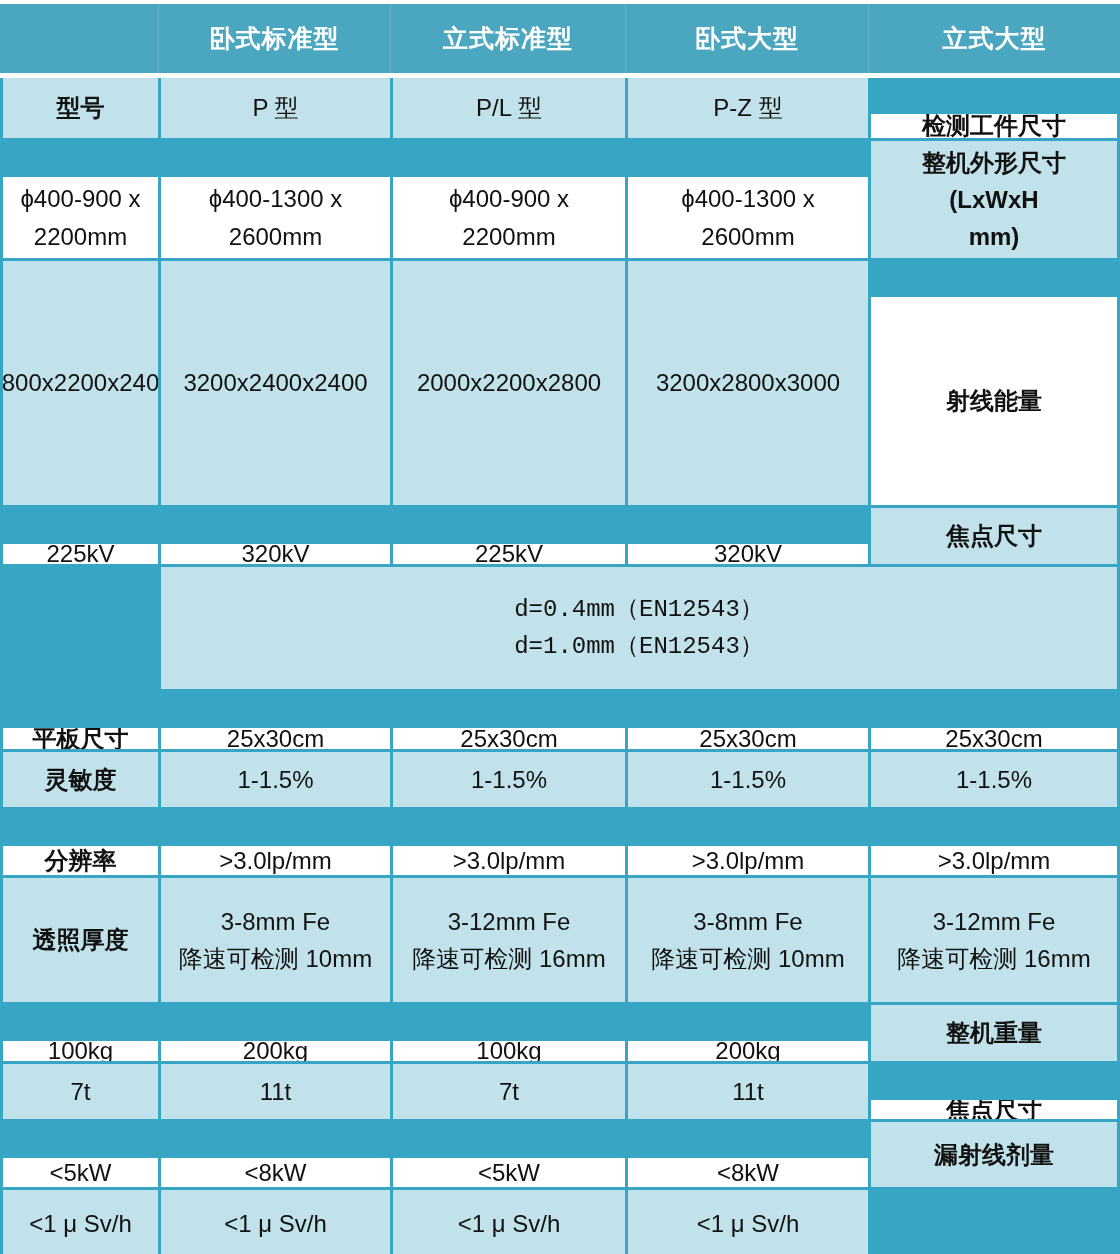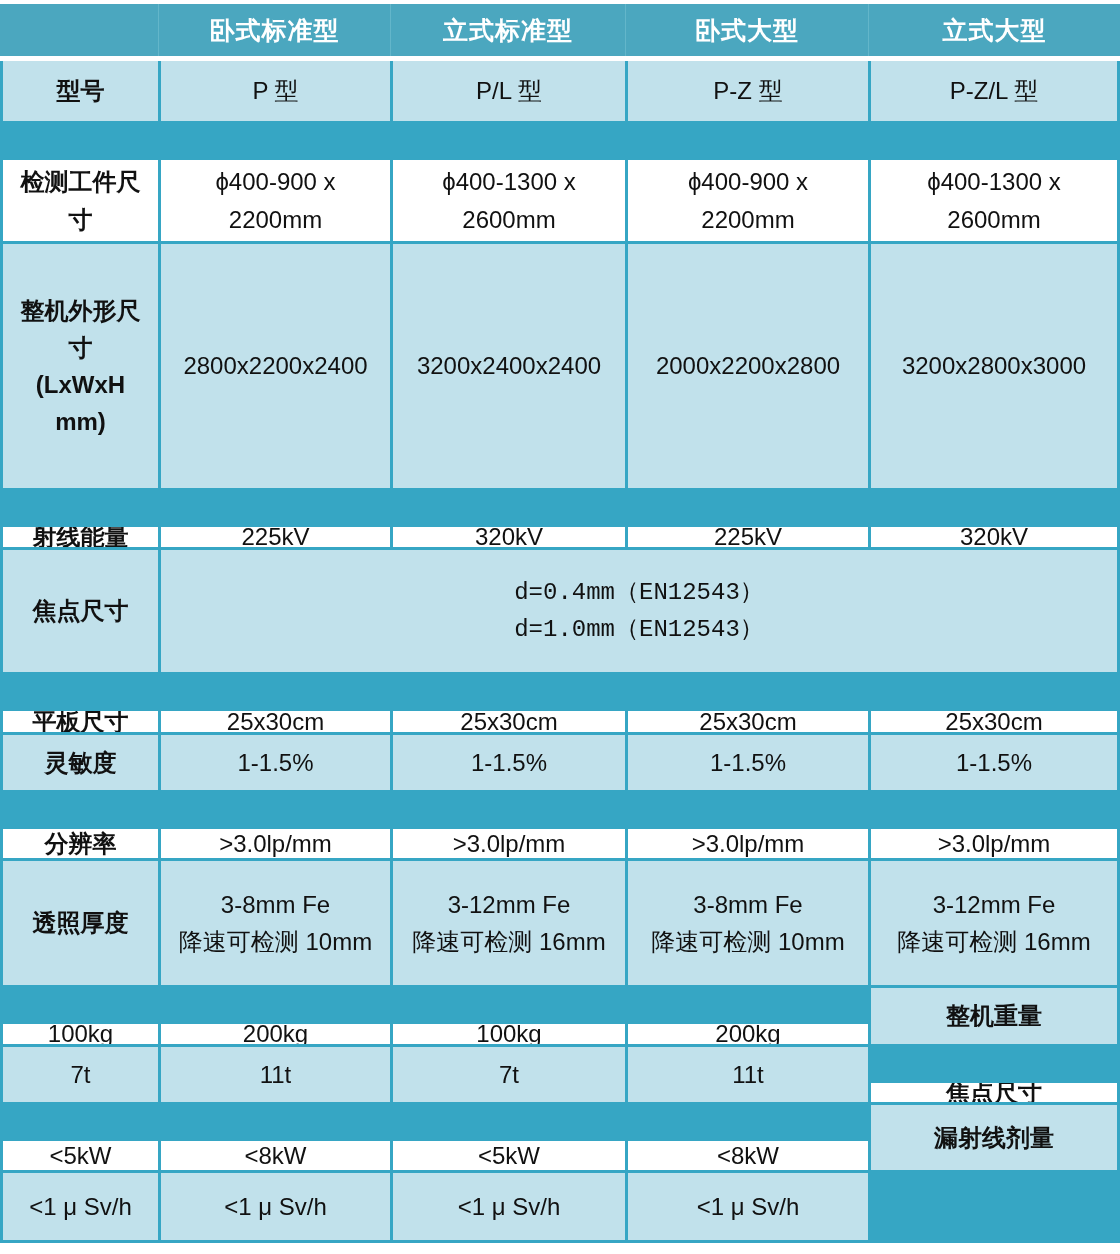--- a/index.html
+++ b/index.html
@@ -12,21 +12,21 @@
   .page {
     width: 1120px;
     height: 1254px;
     background: #ffffff;
     padding-top: 4px;
   }
   
   .header-grid {
     display: grid;
     grid-template-columns: 158px 232px 235px 243px 1fr;
-    height: 52px;
+    height: 69px;
     width: 1120px;
   }
   .header-cell {
     background: #4BA7BF;
     color: #ffffff;
     font-weight: bold;
     font-size: 25px;
     display: flex;
     align-items: center;
     justify-content: center;
@@ -76,21 +76,20 @@
   </div>
 
   <div class="header-gap"></div>
 
   <div class="body-grid">
 
     <div class="cell row-blue label">型号</div>
     <div class="cell row-blue bold">P 型</div>
     <div class="cell row-blue bold">P/L 型</div>
     <div class="cell row-blue bold">P-Z 型</div>
-    <div class="cell row-blue bold">P-Z/L 型</div>
 
     <div class="cell row-white label">检测工件尺寸</div>
     <div class="cell row-white">ϕ400-900 x
 2200mm</div>
     <div class="cell row-white">ϕ400-1300 x
 2600mm</div>
     <div class="cell row-white">ϕ400-900 x
 2200mm</div>
     <div class="cell row-white">ϕ400-1300 x
 2600mm</div>

